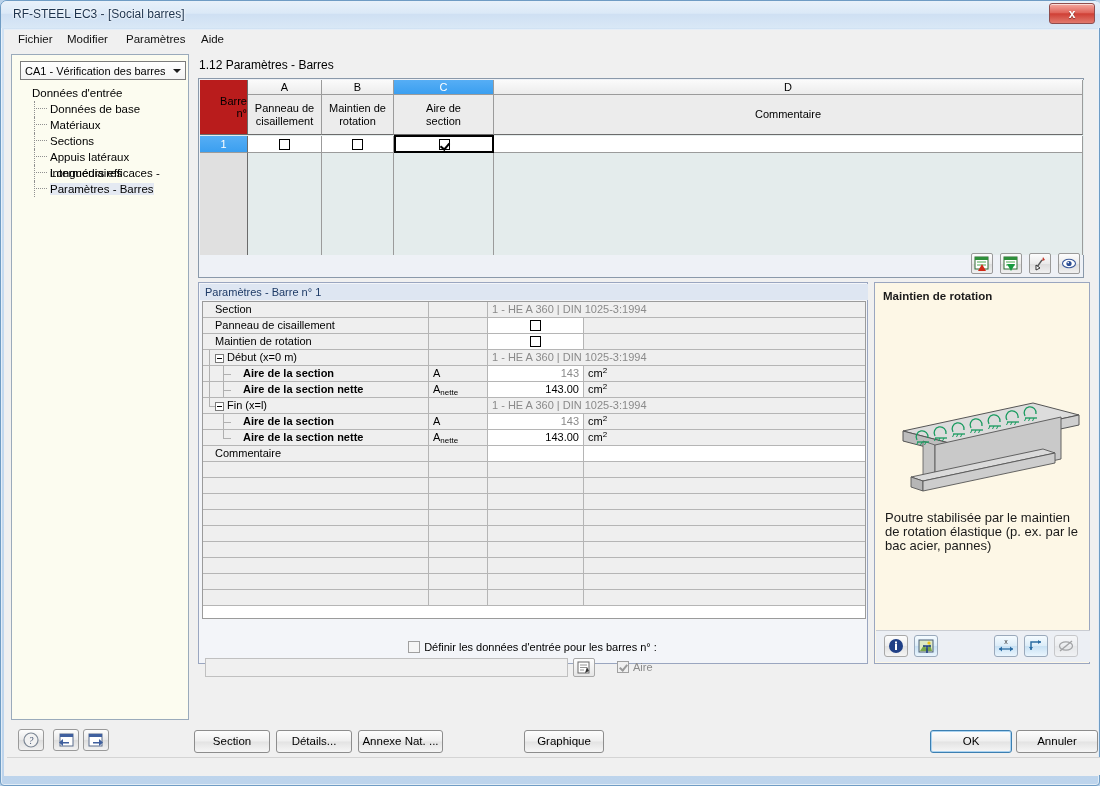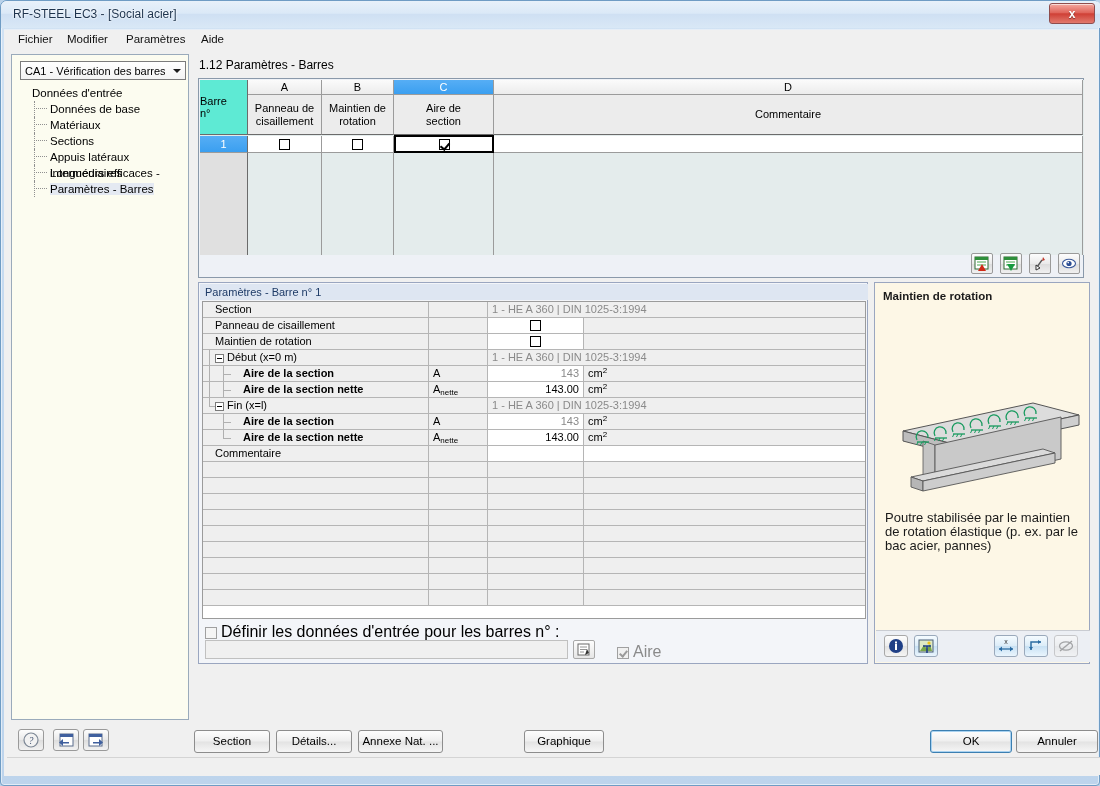--- a/index.html
+++ b/index.html
@@ -145,23 +145,23 @@
   .sub-head {
     position: absolute; top: 15px; height: 40px;
     background: #ececec;
     border-right: 1px solid #9b9b9b; border-bottom: 1px solid #6b6b6b;
     font-size: 11px; text-align: center; color: #000;
     display: flex; align-items: center; justify-content: center;
     line-height: 13px; padding: 0 2px;
   }
   .corner-head {
     position: absolute; left: 0; top: 0; width: 48px; height: 55px;
-    background: #5eead4;
+    background: #b91c1c;
     border-right: 1px solid #6b6b6b; border-bottom: 1px solid #6b6b6b;
-    display: flex; align-items: flex-start; justify-content: center;
+    display: flex; align-items: flex-end; justify-content: center;
     flex-direction: column; font-size: 11px; line-height: 12px;
   }
   .row-head {
     position: absolute; left: 0; width: 48px; height: 17px;
     background: linear-gradient(to bottom,#56aef5 0%,#3b9ff0 100%);
     border-right: 1px solid #6b6b6b; border-bottom: 1px solid #9b9b9b;
     color: #fff; font-size: 11px; text-align: center; line-height: 16px;
   }
   .grid-cell {
     position: absolute; height: 17px; background: #fff;
@@ -263,22 +263,23 @@
     top: 0; height: 16px;
   }
   .treedash {
     position: absolute; border-top: 1px solid #b0b0b0;
     width: 8px; top: 8px;
   }
   sub { font-size: 8px; vertical-align: baseline; position: relative; top: 2px; }
   sup { font-size: 8px; vertical-align: baseline; position: relative; top: -4px; }
 
   #define-row {
-    position: absolute; left: 6px; top: 340px; width: 655px; height: 38px;
-    font-size: 16px;
+    position: absolute; left: 6px; top: 358px; width: 655px; height: 38px;
+    font-size: 11px;
+    text-align: center;
   }
   .wcheck {
     display: inline-block; width: 12px; height: 12px;
     border: 1px solid #a0a0a0; background: #f5f5f5;
     vertical-align: -2px; margin-right: 4px;
   }
   .wcheck.on { background: #f0f0f0; position: relative; }
   .wcheck.on::after {
     content: ""; position: absolute; left: 3px; top: 1px;
     width: 3px; height: 6px; border: solid #9a9a9a;
@@ -349,21 +350,21 @@
     position: absolute; left: 3px; top: 708px; width: 1094px; height: 18px;
     background: #f0f0f0; border-top: 1px solid #d4d4d4;
   }
 </style>
 </head>
 <body>
 
 <div id="window">
 
   <div id="titlebar">
-    <div id="title-text">RF-STEEL EC3 - [Social acier]</div>
+    <div id="title-text">RF-STEEL EC3 - [Social barres]</div>
     <div id="close-btn">
       <div class="x">x</div>
     </div>
   </div>
 
   <div id="menubar">
     <div class="menu-item" style="left:11px">Fichier</div>
     <div class="menu-item" style="left:60px">Modifier</div>
     <div class="menu-item" style="left:119px">Paramètres</div>
     <div class="menu-item" style="left:194px">Aide</div>

